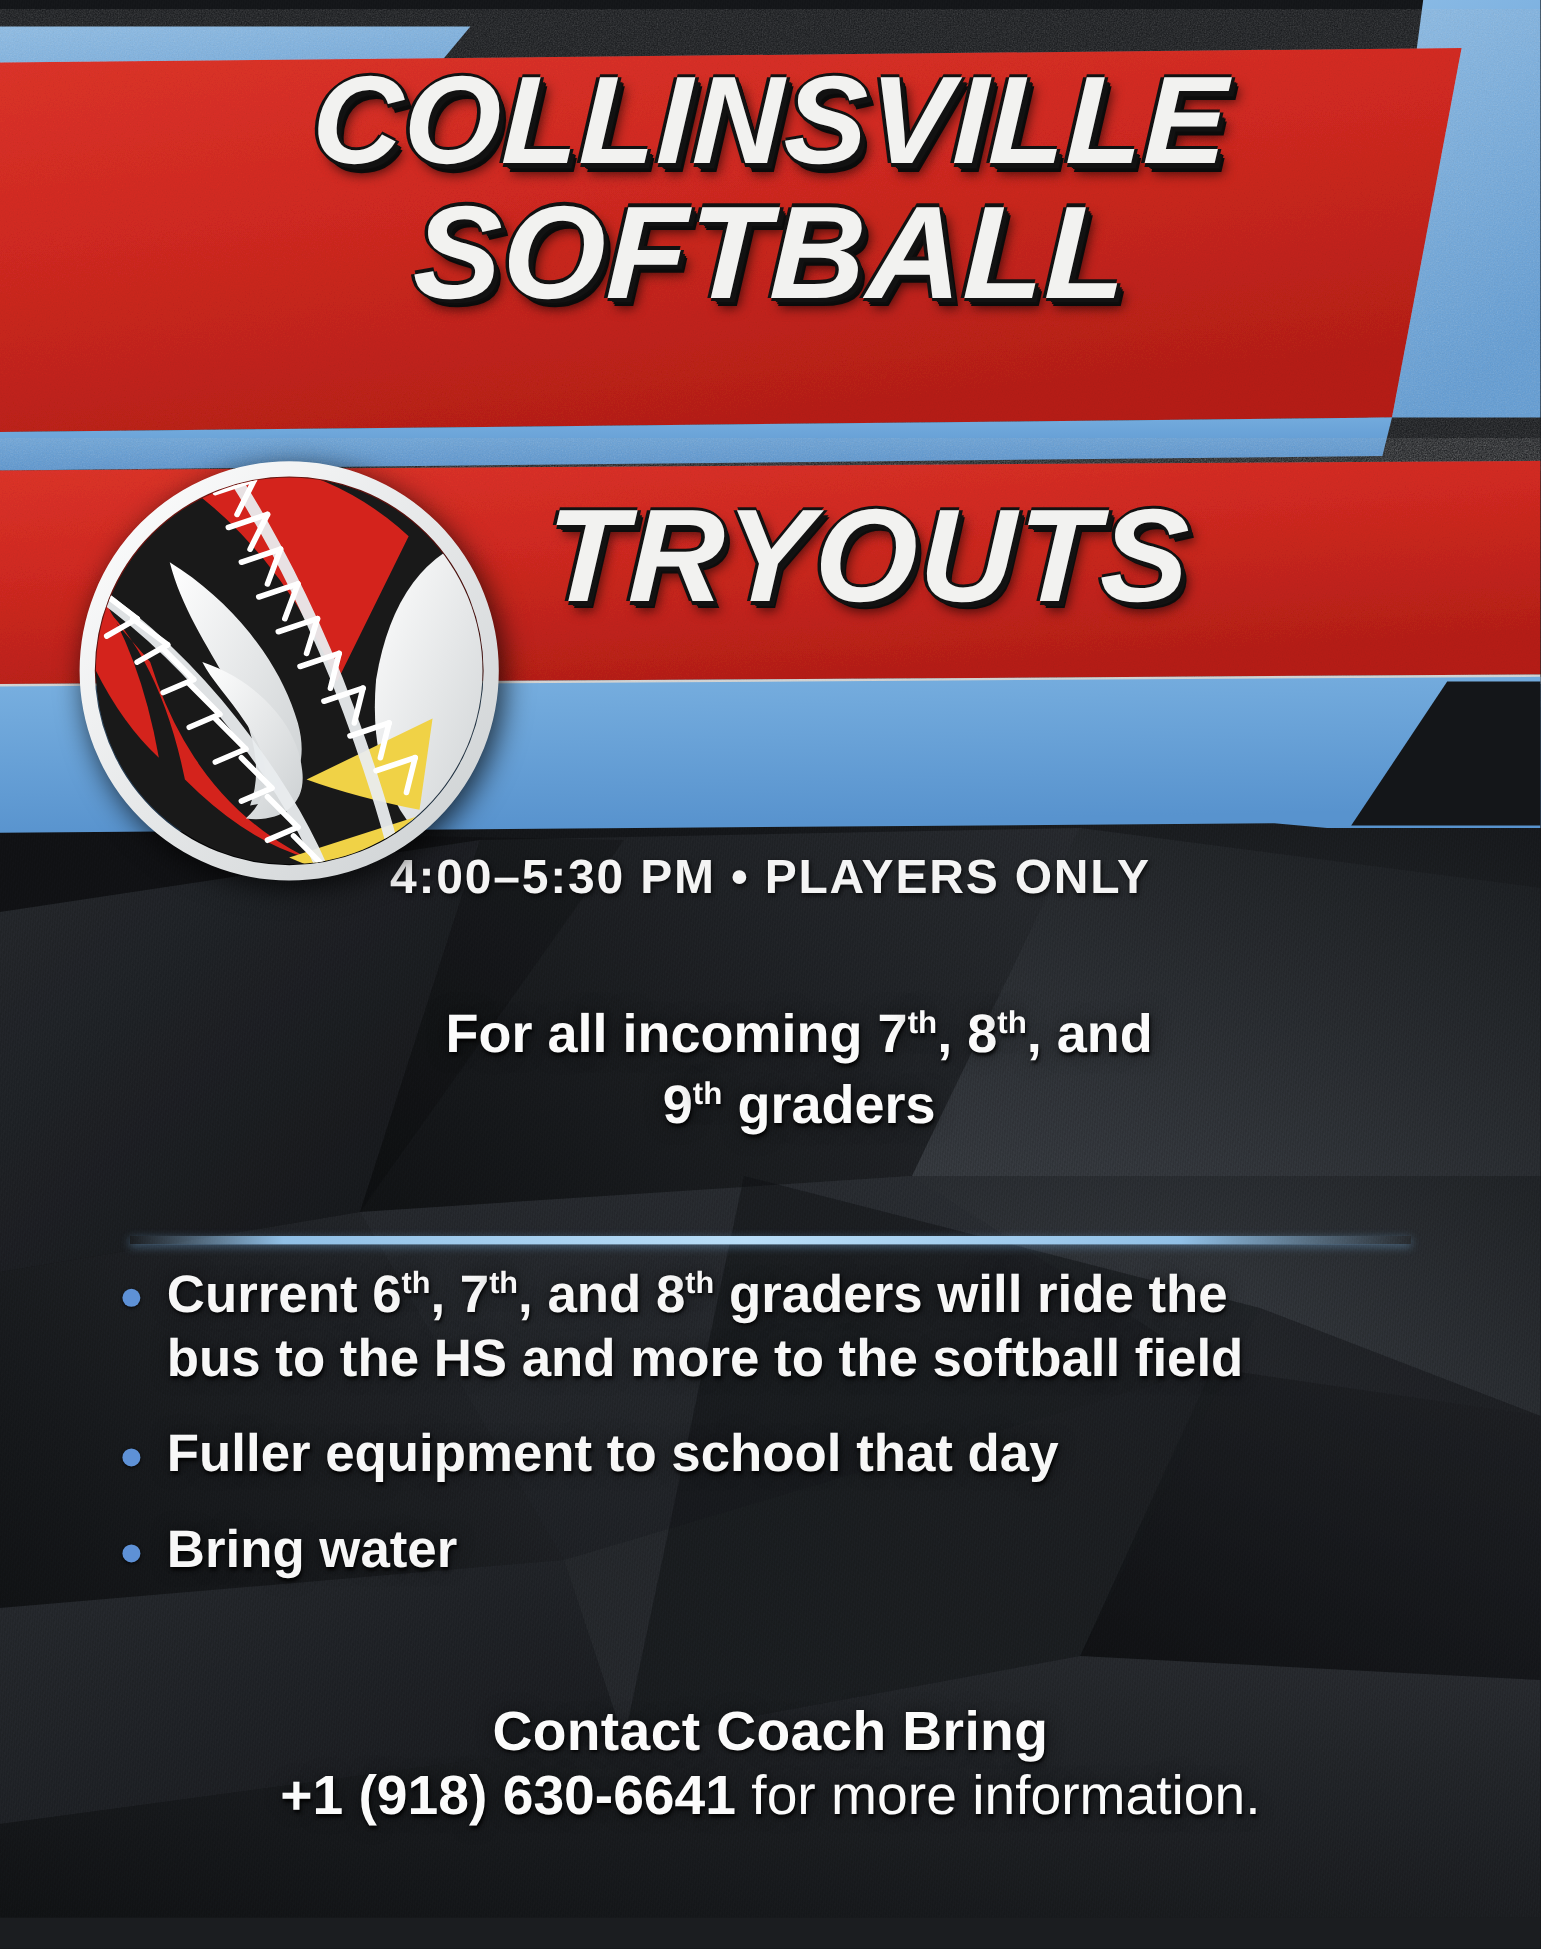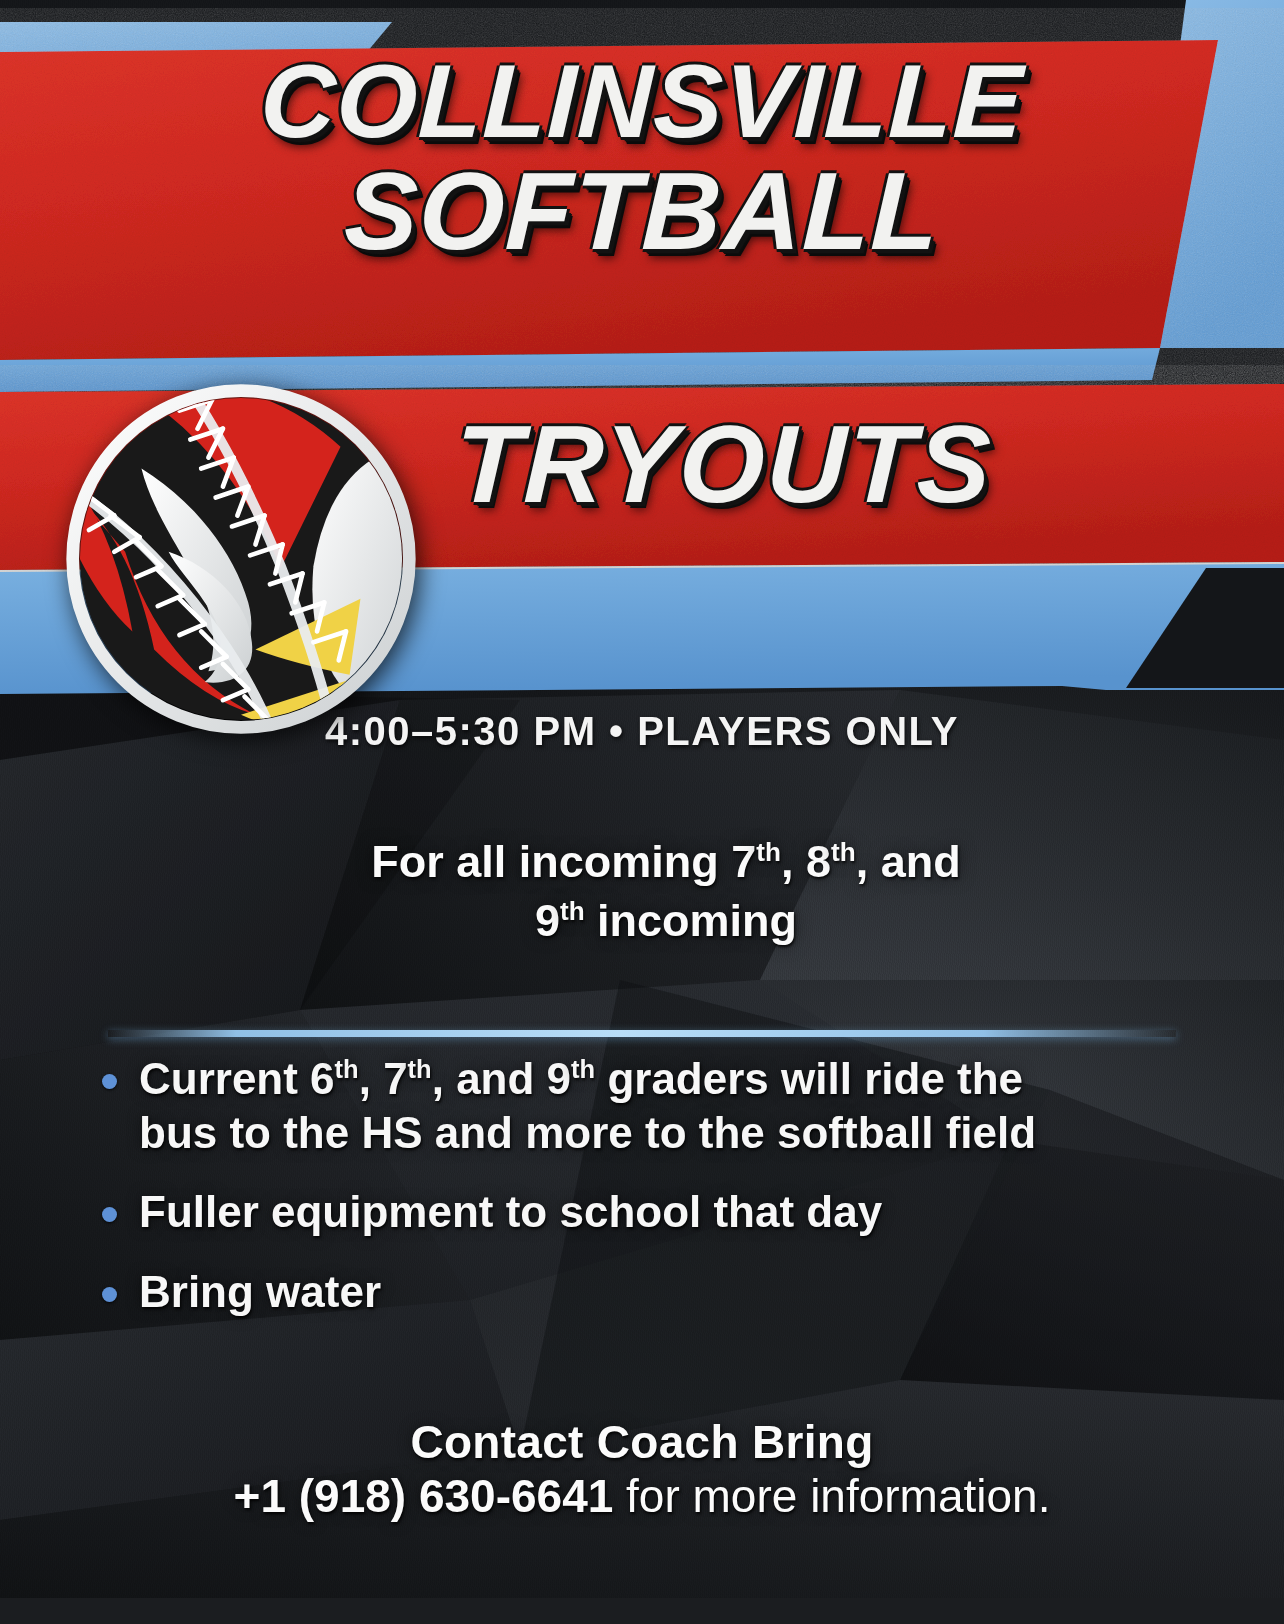--- a/index.html
+++ b/index.html
@@ -331,31 +331,31 @@
         </g>
       </g>
     </svg>
   </div>
 
   <div class="grades">
     <div>
       <span>For all incoming 7</span><sup>th</sup><span>, 8</span><sup>th</sup><span>, and</span>
     </div>
     <div>
-      <span>9</span><sup>th</sup><span> incoming</span>
+      <span>9</span><sup>th</sup><span> graders</span>
     </div>
   </div>
 
   <div class="divider"></div>
 
   <div class="bullets">
 
     <div class="bullet">
       <span class="dot"></span>
-      <span class="btext"><span>Current 6</span><sup>th</sup><span>, 7</span><sup>th</sup><span>, and 9</span><sup>th</sup><span> graders will ride the bus to the HS and more to the softball field</span></span>
+      <span class="btext"><span>Current 6</span><sup>th</sup><span>, 7</span><sup>th</sup><span>, and 8</span><sup>th</sup><span> graders will ride the bus to the HS and more to the softball field</span></span>
     </div>
 
     <div class="bullet">
       <span class="dot"></span>
       <span class="btext">Fuller equipment to school that day</span>
     </div>
 
     <div class="bullet">
       <span class="dot"></span>
       <span class="btext">Bring water</span>

